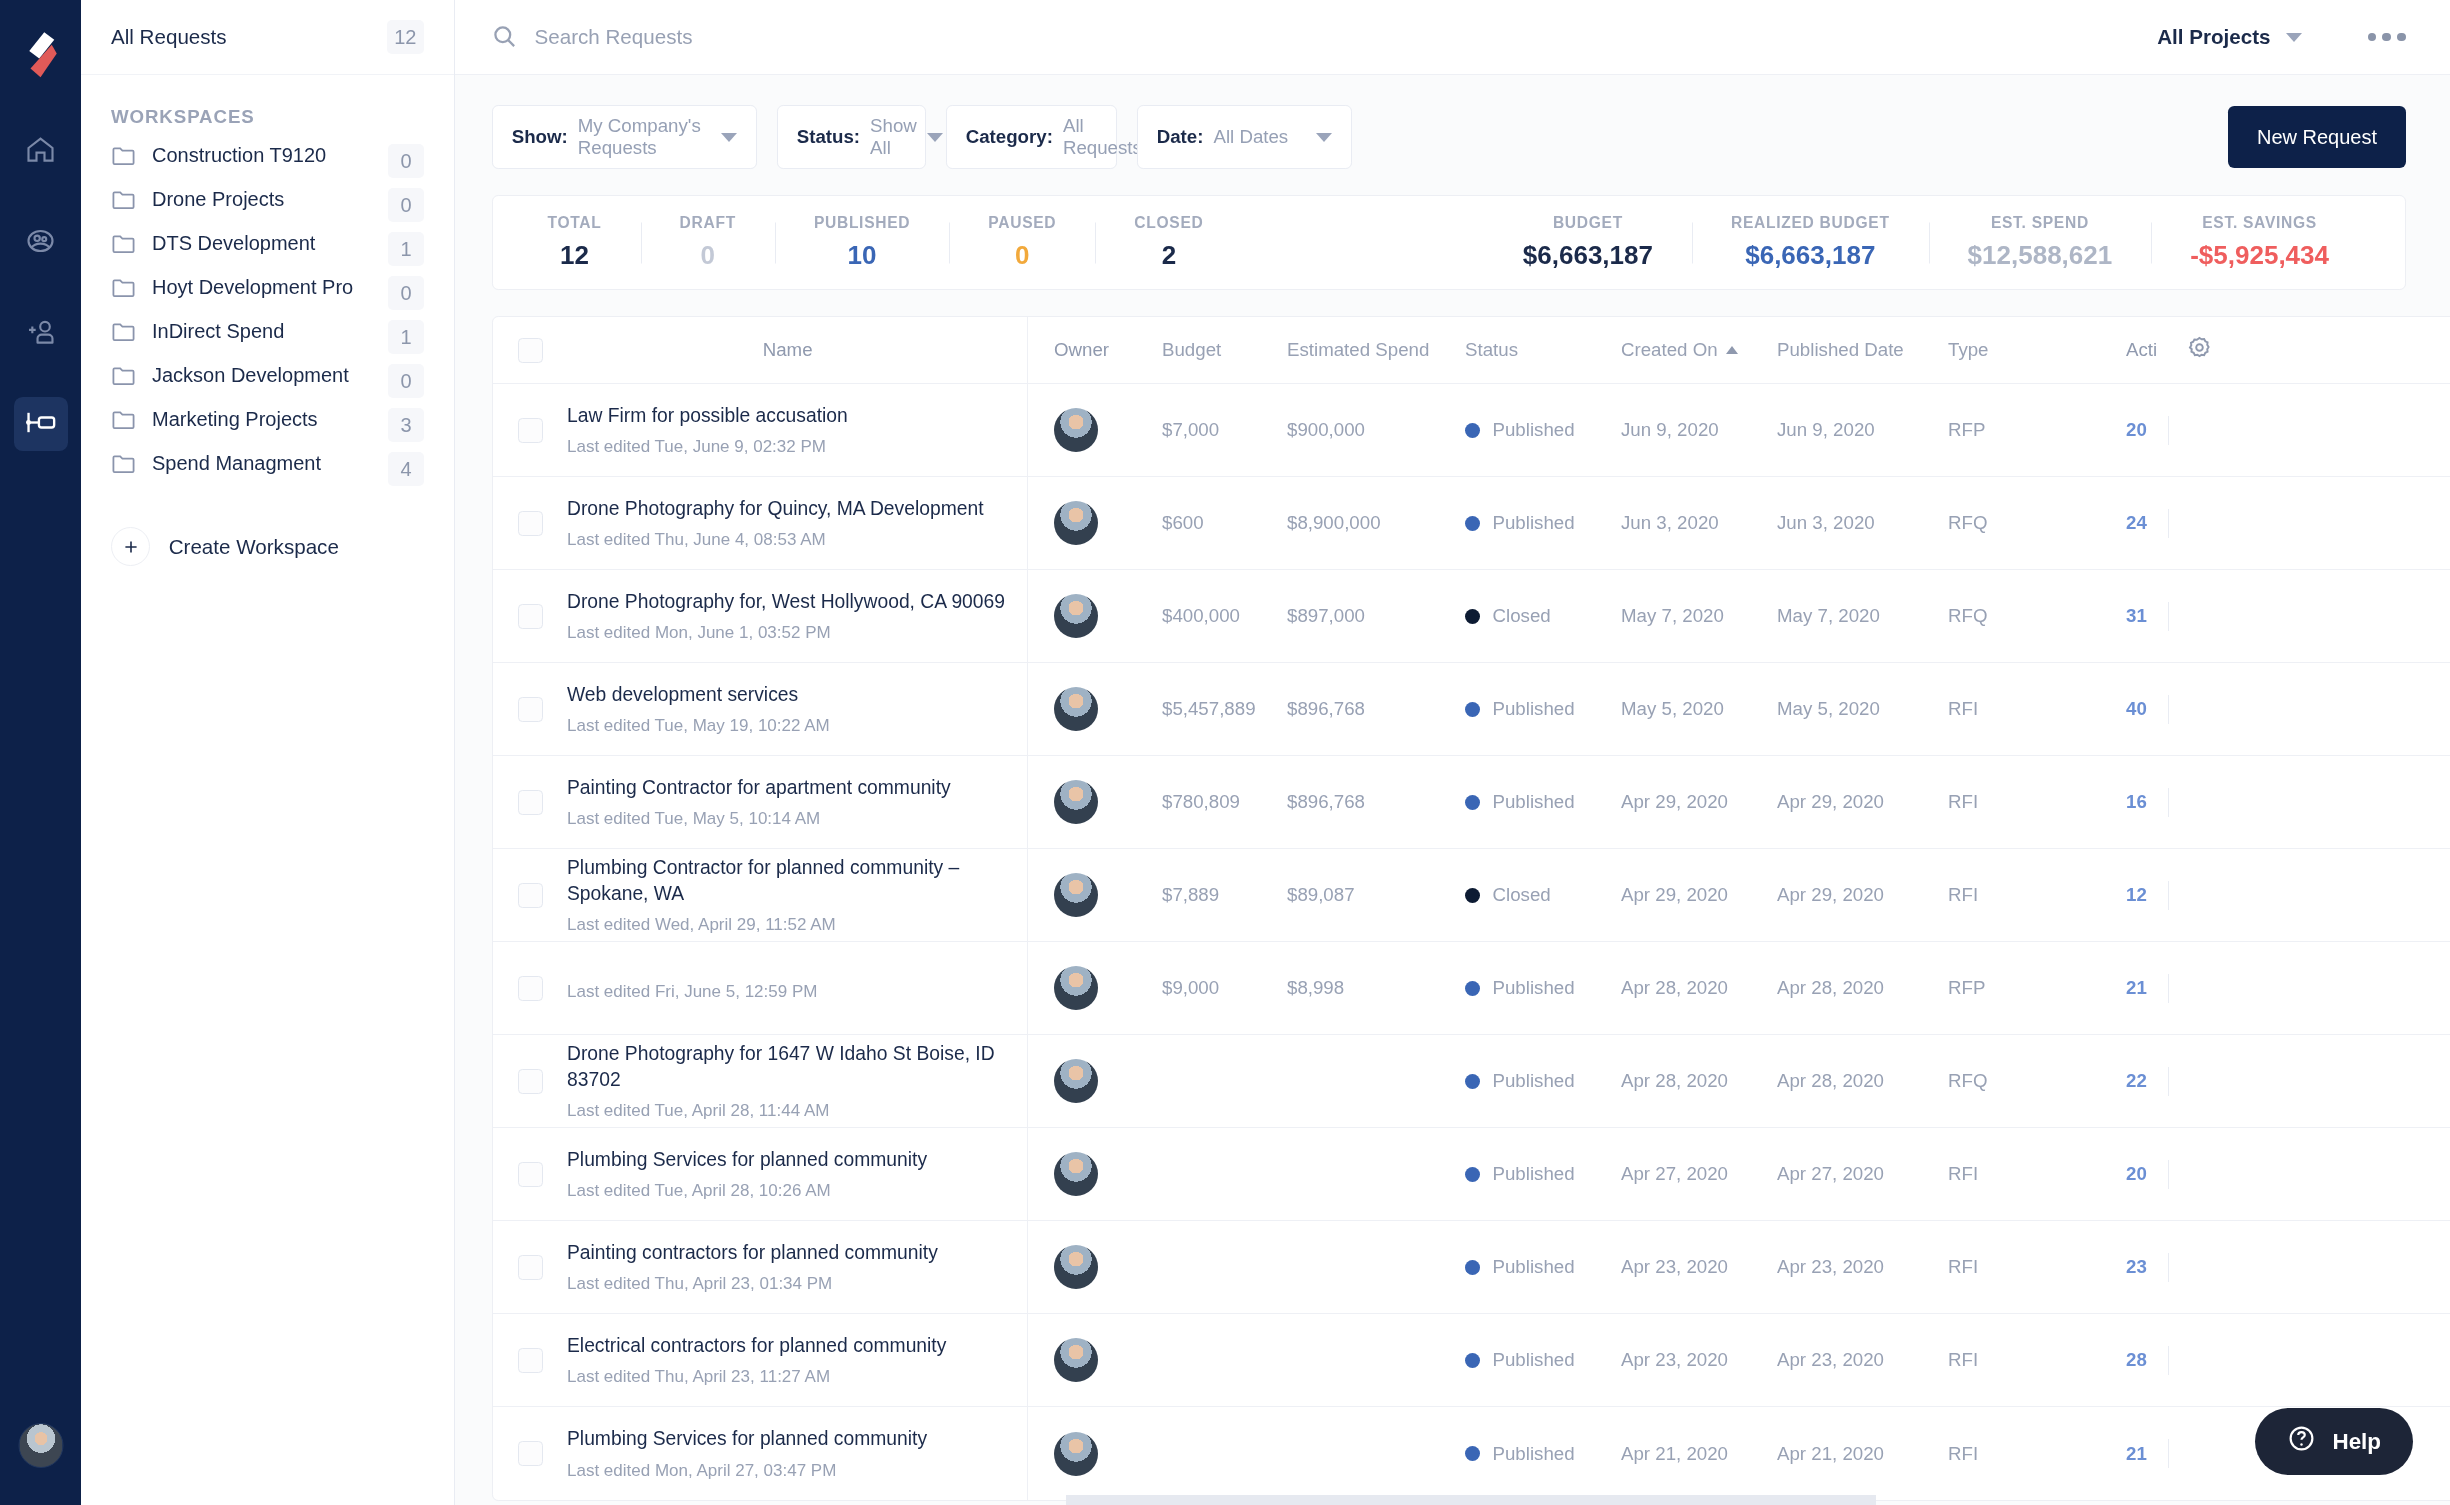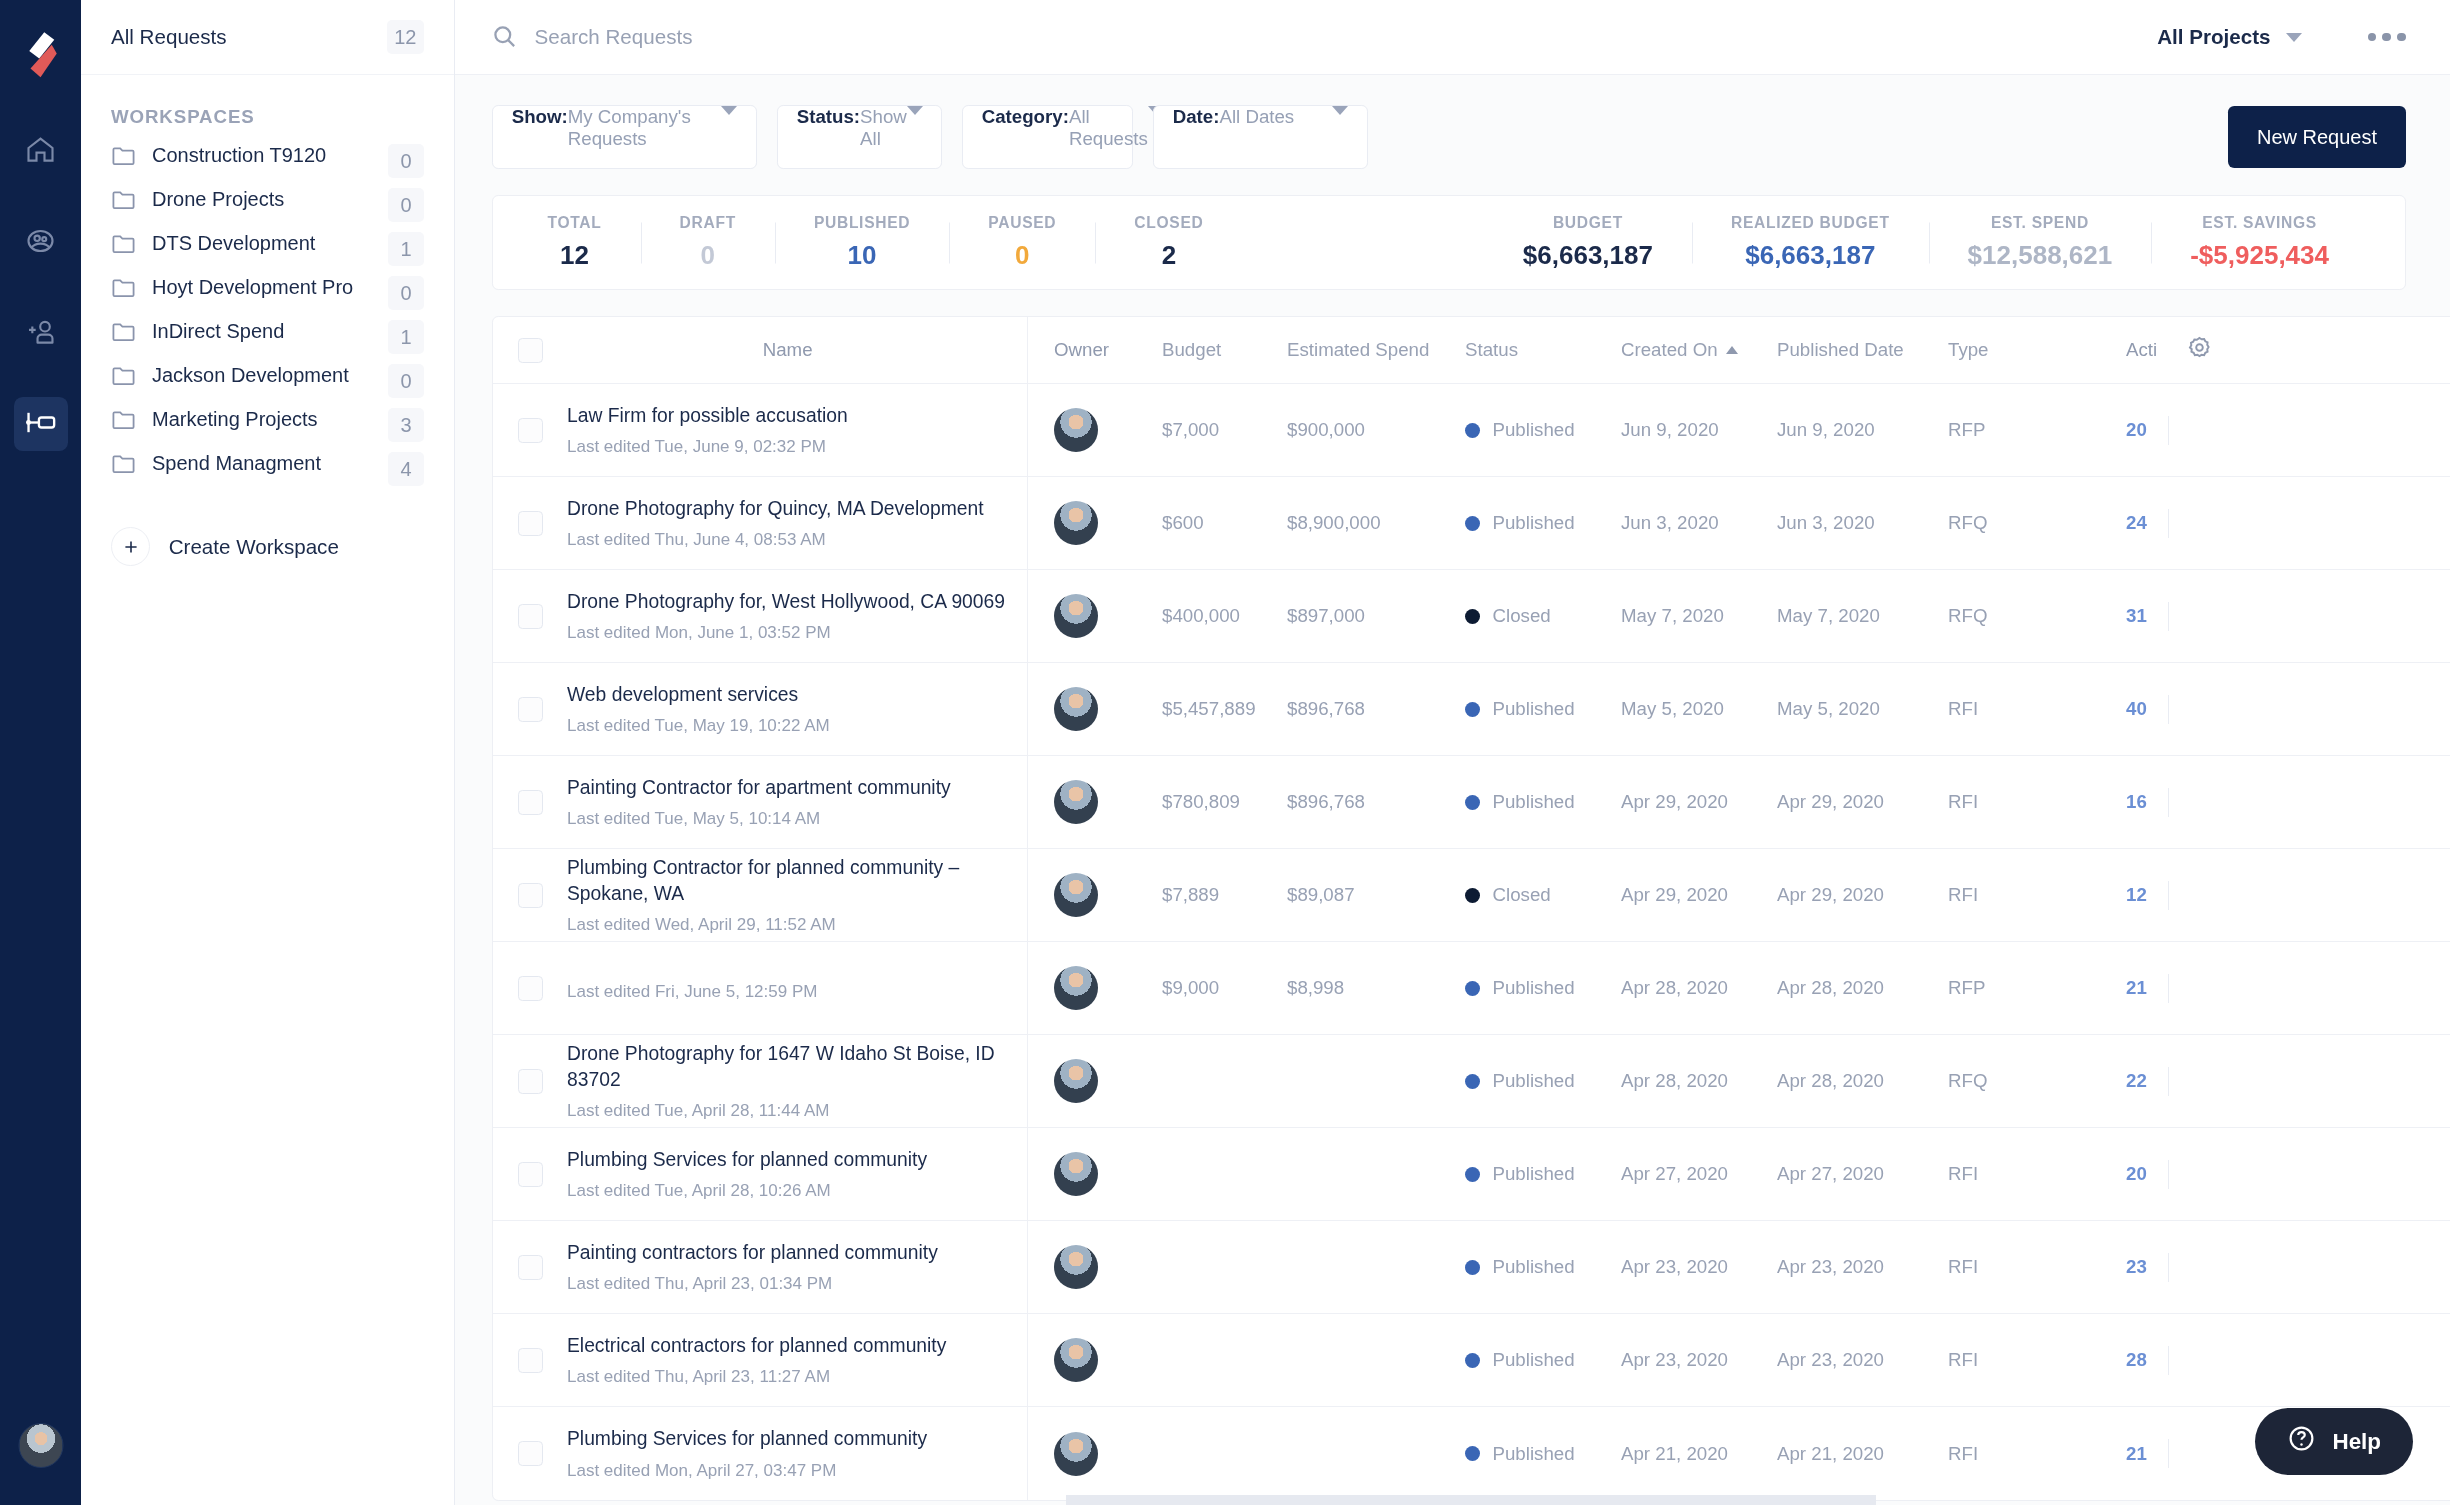--- a/index.html
+++ b/index.html
@@ -95,26 +95,26 @@
   .kebab { display: flex; gap: 6.2px; }
   .kebab i { width: 8.7px; height: 8.7px; border-radius: 50%; background: #8a94a9; display:block; }
 
   
   .filters {
     display: flex; align-items: center; gap: 20px;
     padding: 30px 44px 0 37px;
   }
   .filter-box {
     height: 64px; background: #fff; border: 1.2px solid #e9ecf3; border-radius: 6.2px;
-    display: flex; align-items: flex-start; padding: 0 18.7px;
+    display: flex; align-items: center; gap: 10px; padding: 0 18.7px;
   }
   .filter-box .f-label { font-size: 18.7px; font-weight: 700; color: #1b2a4a; }
   .filter-box .f-value { font-size: 18.7px; color: #96a0b5; }
   .caret { width: 0; height: 0; border-left: 8px solid transparent; border-right: 8px solid transparent; border-top: 9.3px solid #9aa4ba; }
-  .f1 { width: 265px; } .f2 { width: 165px; } .f3 { width: 171px; } .f4 { width: 215px; }
+  .f1 { width: 265px; } .f2 { width: 149px; } .f3 { width: 171px; } .f4 { width: 215px; }
   .f2 .caret, .f4 .caret { margin-left: auto; }
   .new-request {
     margin-left: auto; height: 62px; padding: 0 29px; border-radius: 6.2px;
     background: #0d2149; color: #fff; font-size: 20px; font-weight: 400;
     border: none; display: flex; align-items: center; justify-content: center;
     font-family: inherit;
   }
 
   
   .stats-card {

